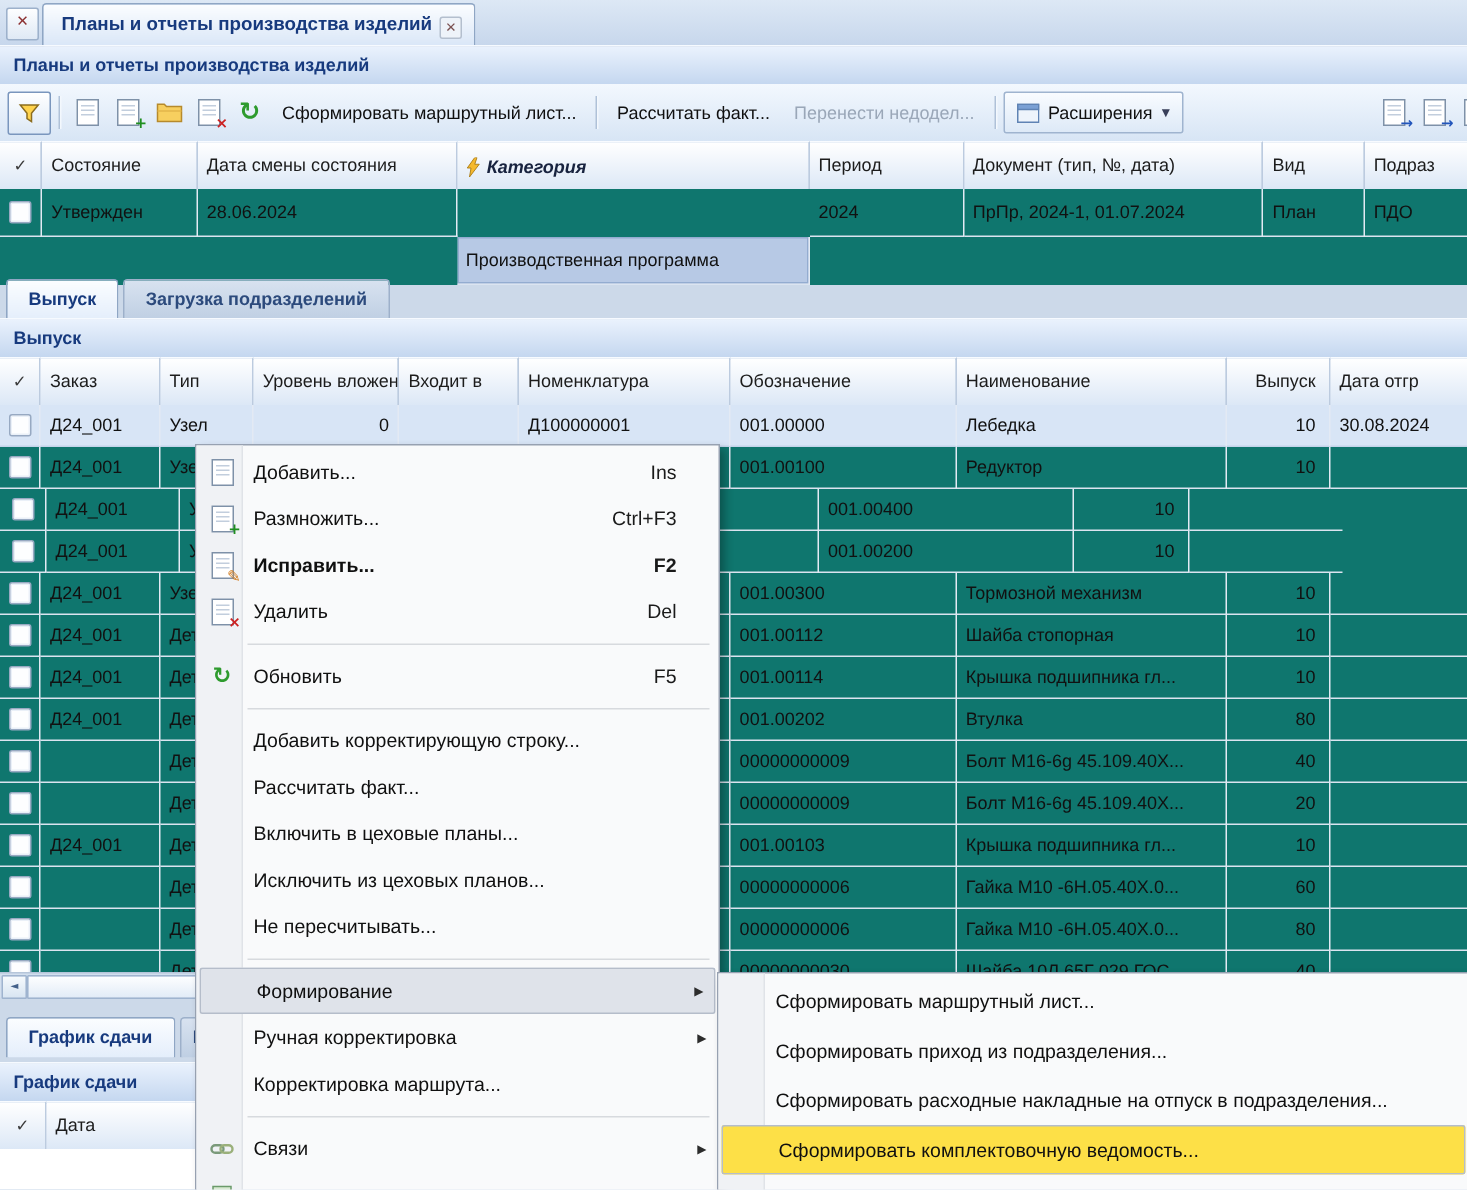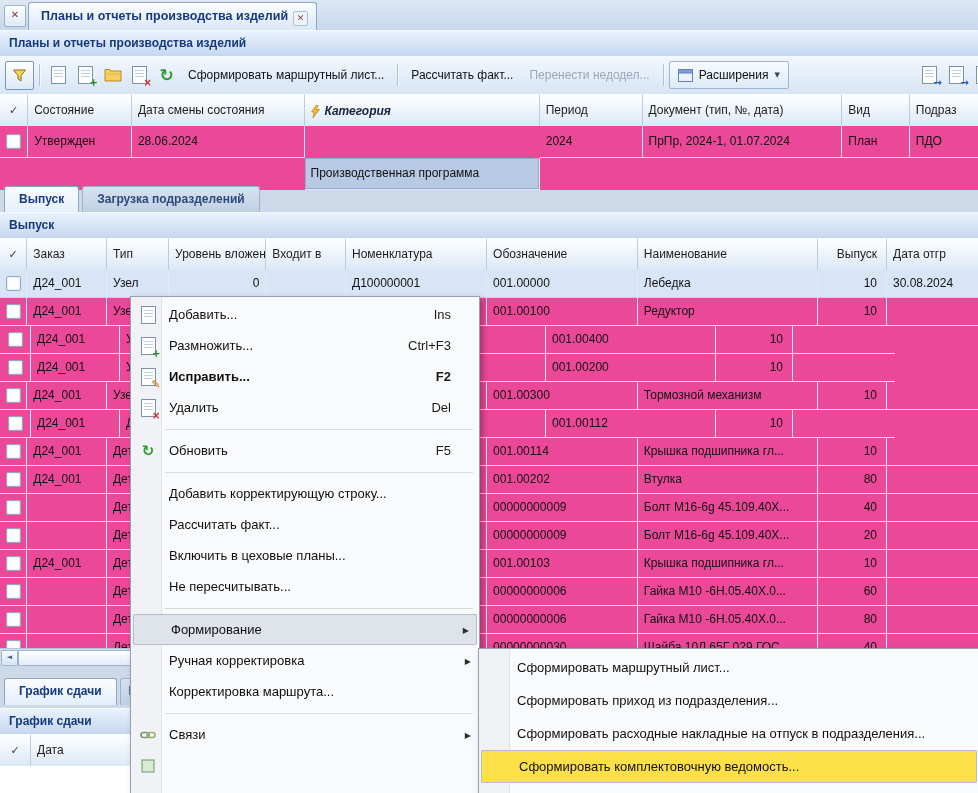--- a/index.html
+++ b/index.html
@@ -34,21 +34,21 @@
   .badge.red{color:#cc2222;}
   .badge.blue{color:#2255bb;}
   .badge.pencil{color:#d07818;font-size:11px;}
 
   
   .grid-head{position:absolute;left:0;width:978px;display:flex;}
   .hc{height:32px;line-height:31px;padding:0 6px;background:linear-gradient(#ffffff,#dbe7f6);border-right:1px solid #bccbdf;border-bottom:1px solid #a9bbd3;border-top:1px solid #f8fbff;white-space:nowrap;overflow:hidden;color:#1c1c1c;}
   .hc.center{text-align:center;padding:0;}
   .hc .chk-glyph{font-family:"DejaVu Sans",sans-serif;color:#3a3a3a;font-size:11px;}
   .hc.cat{font-weight:bold;font-style:italic;color:#18233f;display:flex;align-items:center;gap:5px;}
-  .row{display:flex;background:#ec4899;}
+  .row{display:flex;background:#0f766e;}
   .c{height:31px;line-height:30px;padding:0 6px;border-right:1px solid #e3eaf4;border-bottom:1px solid #dbe4f0;white-space:nowrap;overflow:hidden;}
   .cb-c{display:flex;align-items:center;justify-content:center;padding:0;}
   .cb{width:13px;height:13px;background:#fdfeff;border:1px solid #97a9c2;border-radius:2px;box-shadow:inset 0 0 0 1px #eaf0f8;}
   .cell-focus{background:#b7c9e5;box-shadow:inset 0 0 0 1px #93acd0;margin-top:32px;}
 
   
   .p-check{width:30px;} .p-state{width:100px;} .p-date{width:176px;} .p-cat{width:245px;} .p-period{width:99px;} .p-doc{width:206px;} .p-kind{width:60px;} .p-div{width:62px;border-right:none;}
 
   
   .w-check{width:30px;} .w-order{width:76px;} .w-type{width:56px;} .w-level{width:96px;text-align:right;} .w-parent{width:76px;} .w-nom{width:146px;} .w-desig{width:157px;} .w-name{width:190px;} .w-qty{width:61px;text-align:right;padding-right:9px;} .w-ship{width:90px;border-right:none;}
@@ -294,20 +294,21 @@
     <div class="row vrow">
       <div class="c cb-c w-check">
           <span class="cb"></span>
         </div>
       <div class="c w-order">Д24_001</div>
       <div class="c w-type">Деталь</div>
       <div class="c w-level"></div>
       <div class="c w-parent"></div>
       <div class="c w-nom"></div>
       <div class="c w-desig">001.00112</div>
+      <div class="c w-name">Шайба стопорная</div>
       <div class="c w-qty">10</div>
       <div class="c w-ship"></div>
     </div>
     <div class="row vrow">
       <div class="c cb-c w-check">
           <span class="cb"></span>
         </div>
       <div class="c w-order">Д24_001</div>
       <div class="c w-type">Деталь</div>
       <div class="c w-level"></div>
@@ -491,20 +492,23 @@
     <div class="mi-sep"></div>
 
     <div class="mi">
       <span>Добавить корректирующую строку...</span>
     </div>
     <div class="mi">
       <span>Рассчитать факт...</span>
     </div>
     <div class="mi">
       <span>Включить в цеховые планы...</span>
+    </div>
+    <div class="mi">
+      <span>Исключить из цеховых планов...</span>
     </div>
     <div class="mi">
       <span>Не пересчитывать...</span>
     </div>
 
     <div class="mi-sep"></div>
 
     <div class="mi hl">
       <span>Формирование</span>
       <span class="mi-arrow">▶</span>

